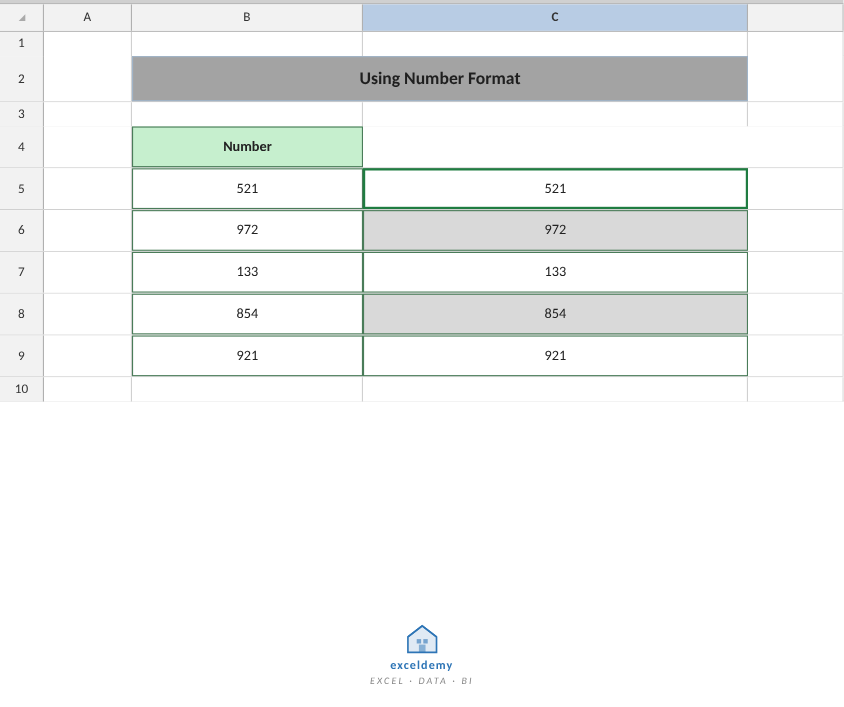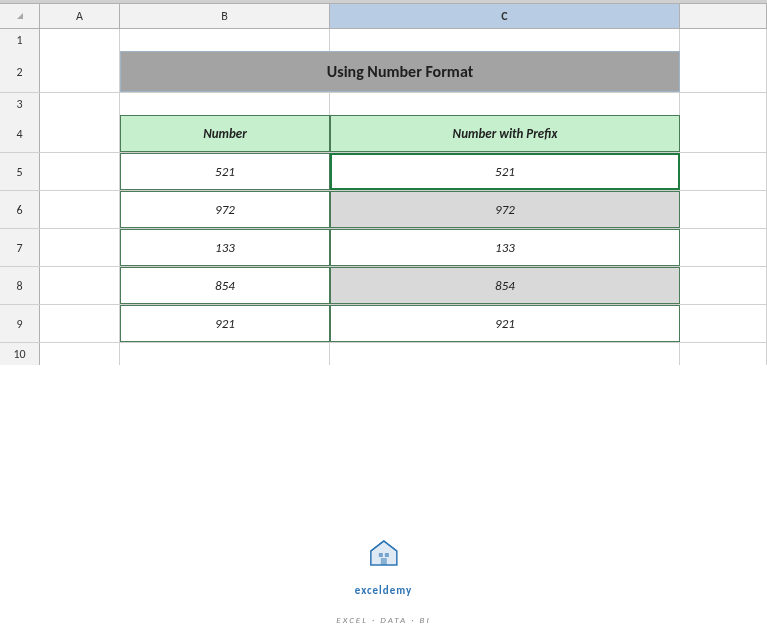--- a/index.html
+++ b/index.html
@@ -93,21 +93,20 @@
 
     .cell {
       display: flex;
       align-items: center;
       justify-content: center;
       border-right: 1px solid #d0d0d0;
       min-height: 22px;
       font-size: 13px;
       color: #222;
       background: #ffffff;
-      font-style: italic;
     }
 
     .cell-a { width: 80px; min-width: 80px; }
     .cell-b { width: 210px; min-width: 210px; }
     .cell-c { width: 350px; min-width: 350px; }
     .cell-rest { flex: 1; }
 
     
     .row-1 { height: 22px; }
     .row-2 { height: 42px; }
@@ -161,21 +160,21 @@
 
     
     .logo-area {
       position: absolute;
       bottom: 18px;
       left: 50%;
       transform: translateX(-50%);
       display: flex;
       flex-direction: column;
       align-items: center;
-      gap: 17px;
+      gap: 3px;
     }
 
     .logo-icon {
       width: 30px;
       height: 28px;
     }
 
     .logo-text {
       font-size: 11px;
       color: #2e75b6;
@@ -235,21 +234,20 @@
       <div class="cell cell-a"></div>
       <div class="cell cell-b"></div>
       <div class="cell cell-c"></div>
       <div class="cell cell-rest"></div>
     </div>
 
     <div class="grid-row row-4">
       <div class="row-header">4</div>
       <div class="cell cell-a"></div>
       <div class="cell cell-b header-green data-cell">Number</div>
-      <div class="cell cell-c header-green data-cell">Number with Prefix</div>
       <div class="cell cell-rest"></div>
     </div>
 
     <div class="grid-row row-5">
       <div class="row-header">5</div>
       <div class="cell cell-a"></div>
       <div class="cell cell-b data-cell">521</div>
       <div class="cell cell-c data-cell col-c-white selected-cell">521</div>
       <div class="cell cell-rest"></div>
     </div>

